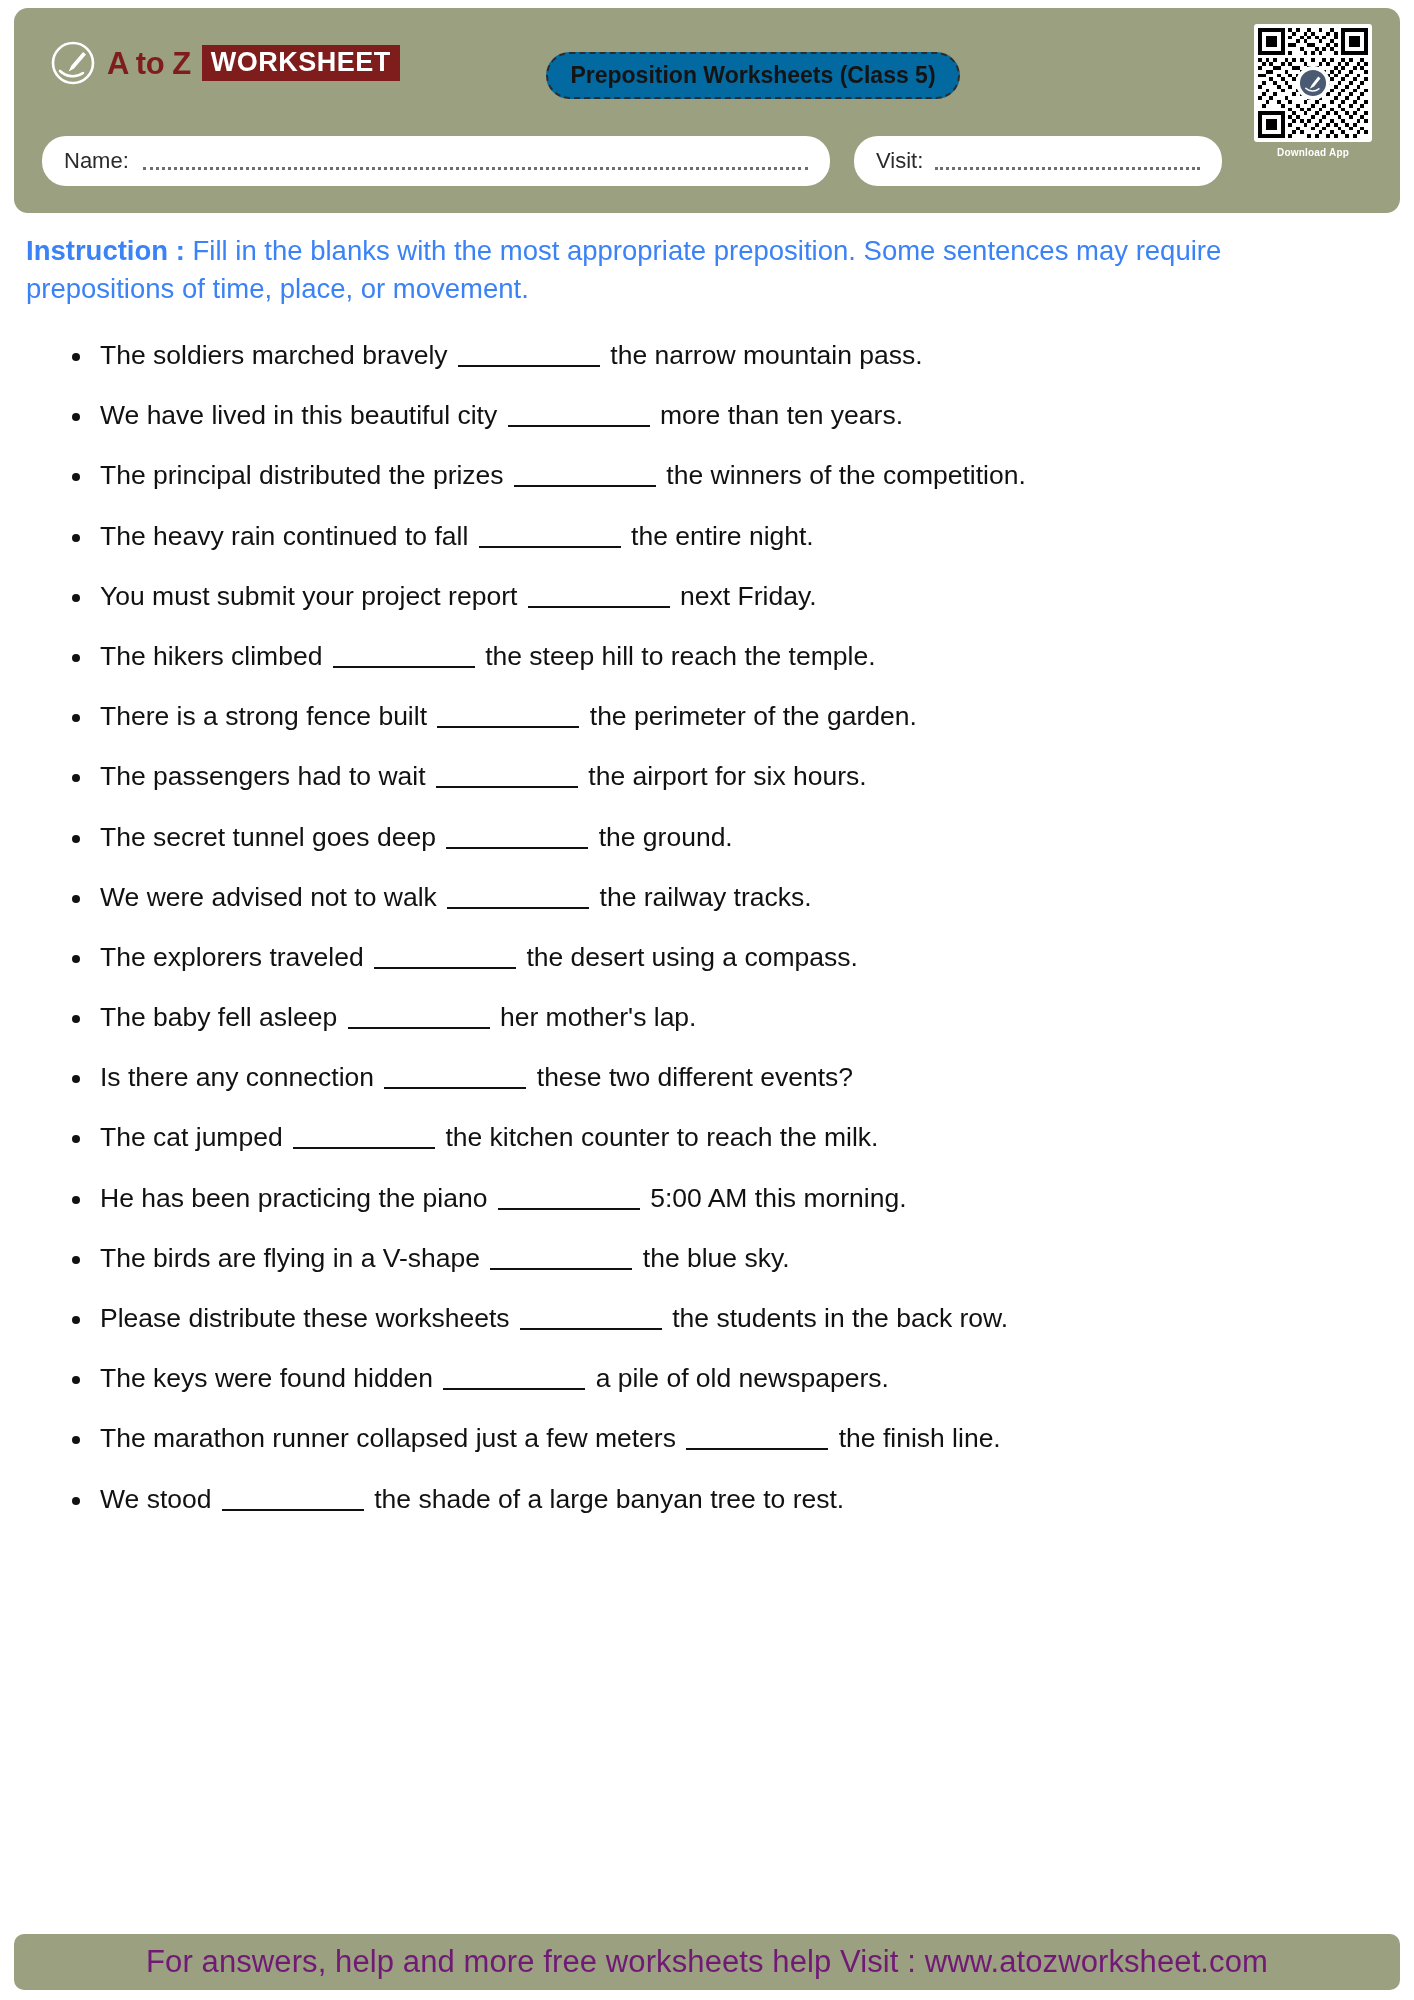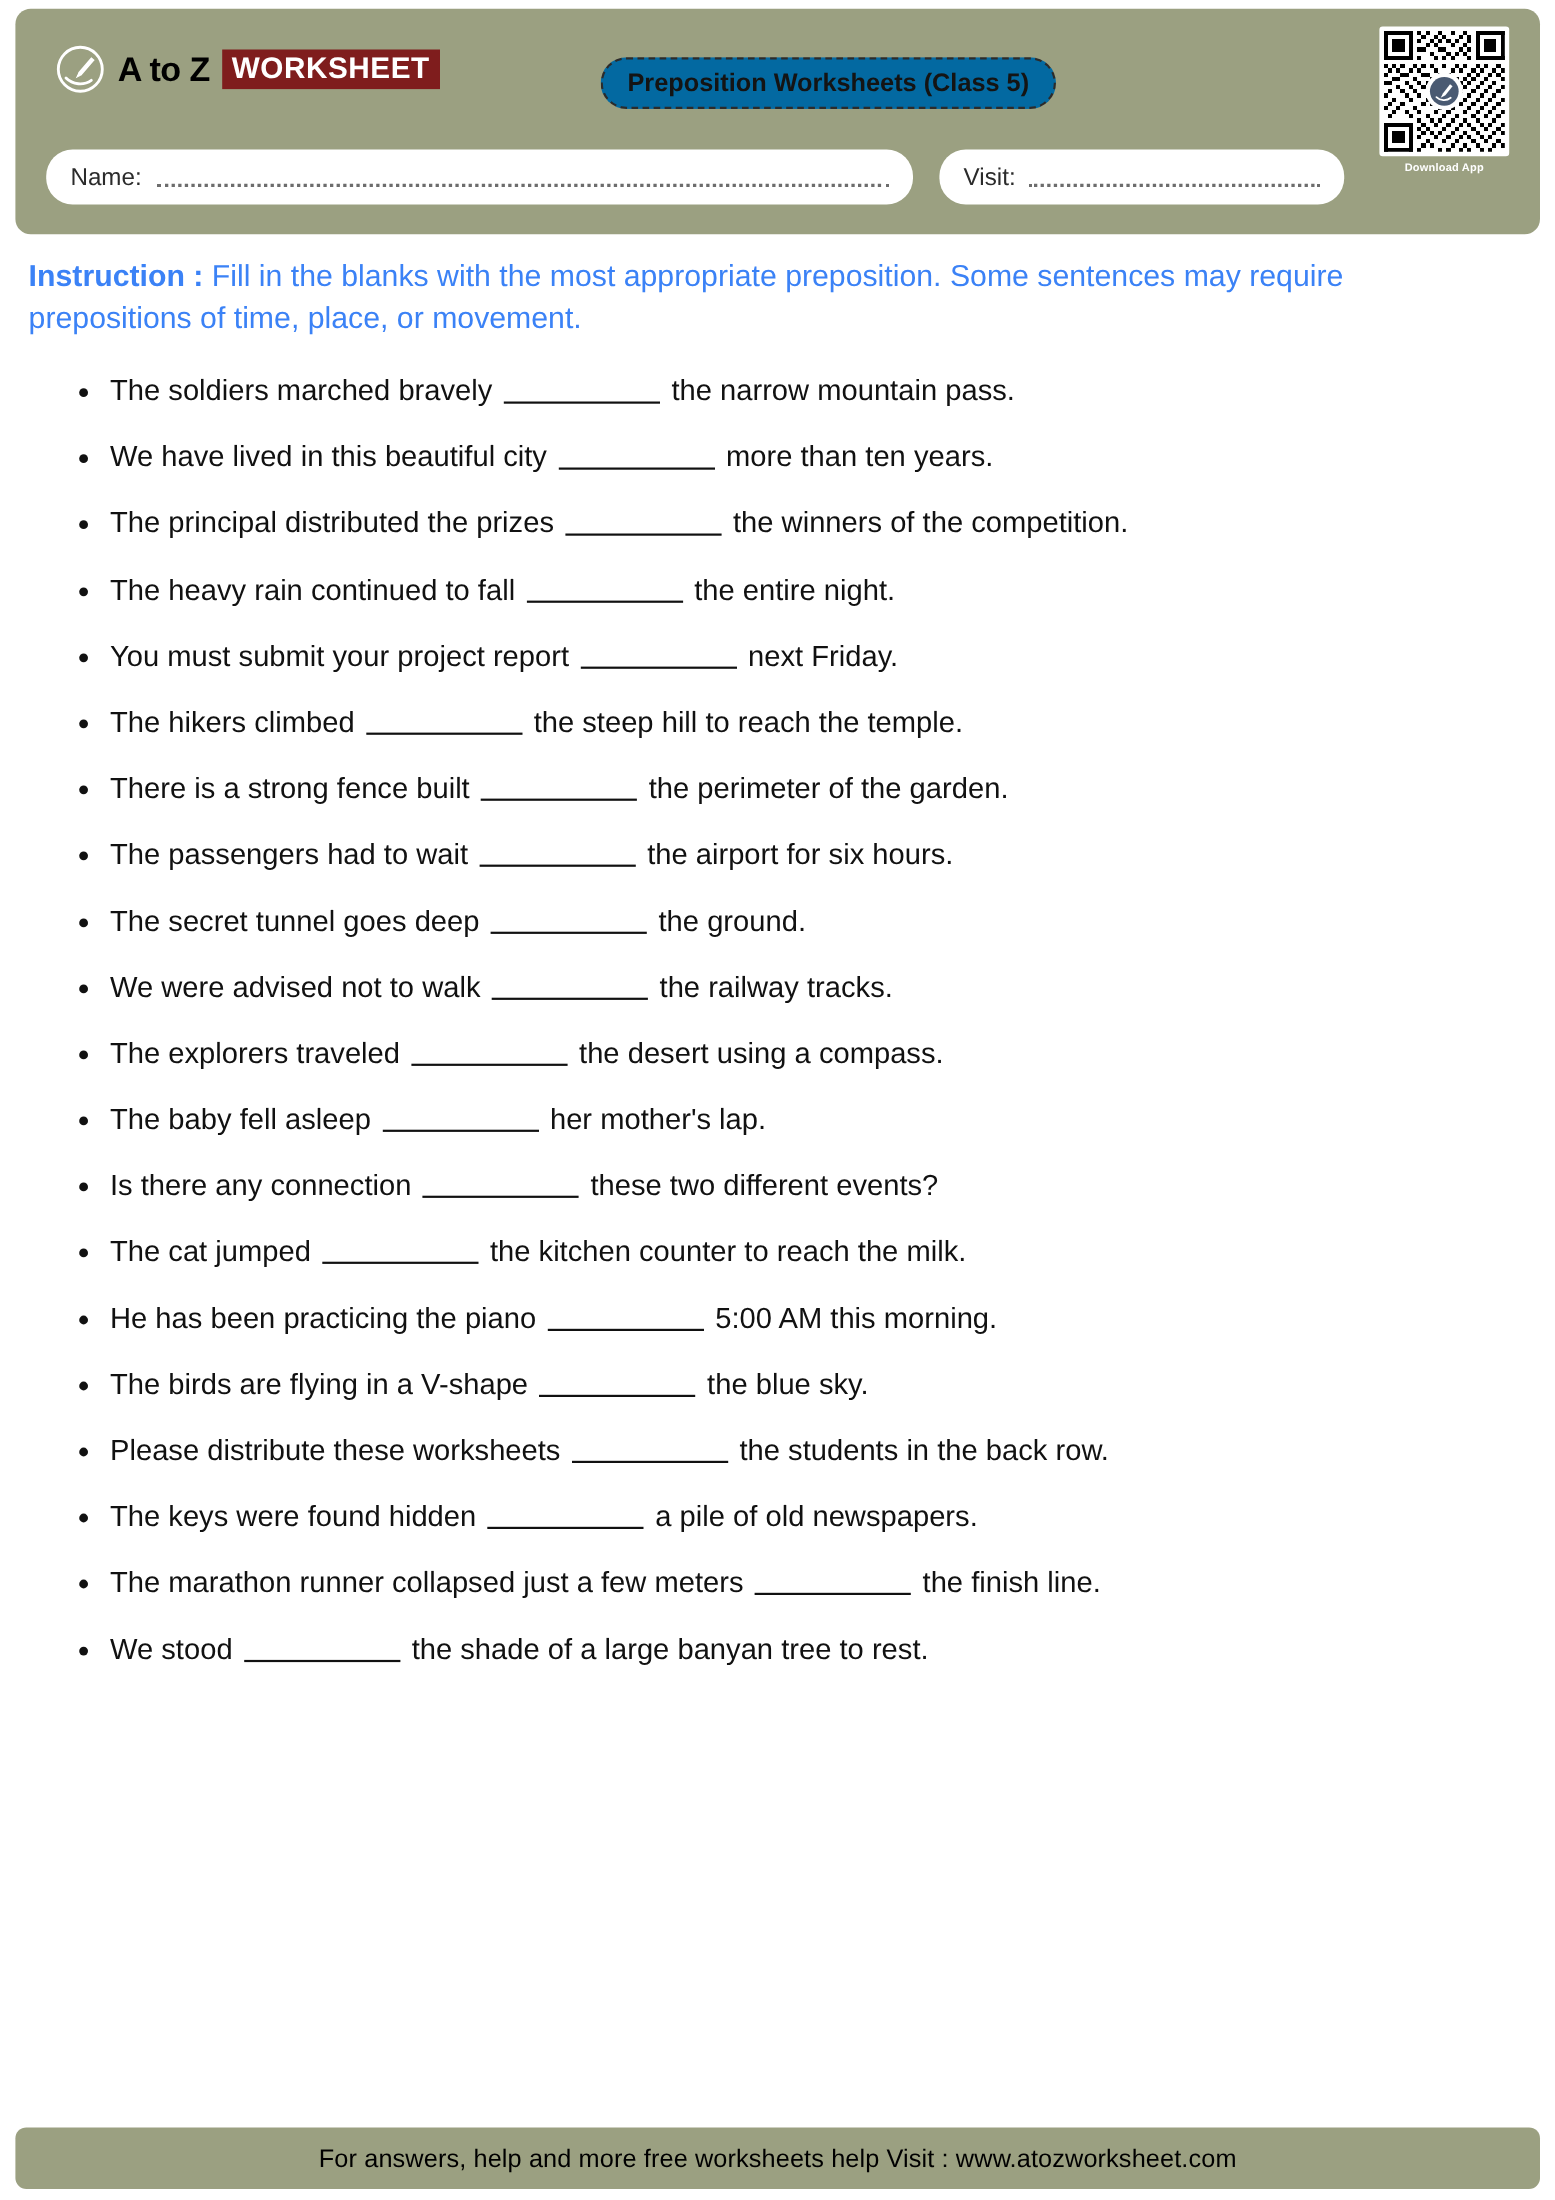--- a/index.html
+++ b/index.html
@@ -34,21 +34,21 @@
     gap: 11px;
   }
   .brand-mark {
     width: 46px;
     height: 46px;
     flex: 0 0 46px;
   }
   .brand-text {
     font-size: 31px;
     font-weight: 700;
-    color: #000000;
+    color: #7f1d1d;
     letter-spacing: -0.5px;
     line-height: 1;
     white-space: nowrap;
   }
   .brand-badge {
     background: #7f1d1d;
     color: #ffffff;
     font-size: 27px;
     font-weight: 700;
     letter-spacing: 0.5px;
@@ -189,22 +189,22 @@
     bottom: 10px;
     width: 1386px;
     height: 56px;
     background: #9ba081;
     border-radius: 10px;
     display: flex;
     align-items: center;
     justify-content: center;
   }
   .footer span {
-    font-size: 23px;
-    color: #000000;
+    font-size: 31px;
+    color: #701a75;
     letter-spacing: 0.1px;
     white-space: nowrap;
   }
 </style>
 </head>
 <body>
 
 <div class="header">
 
   <div class="brand">

